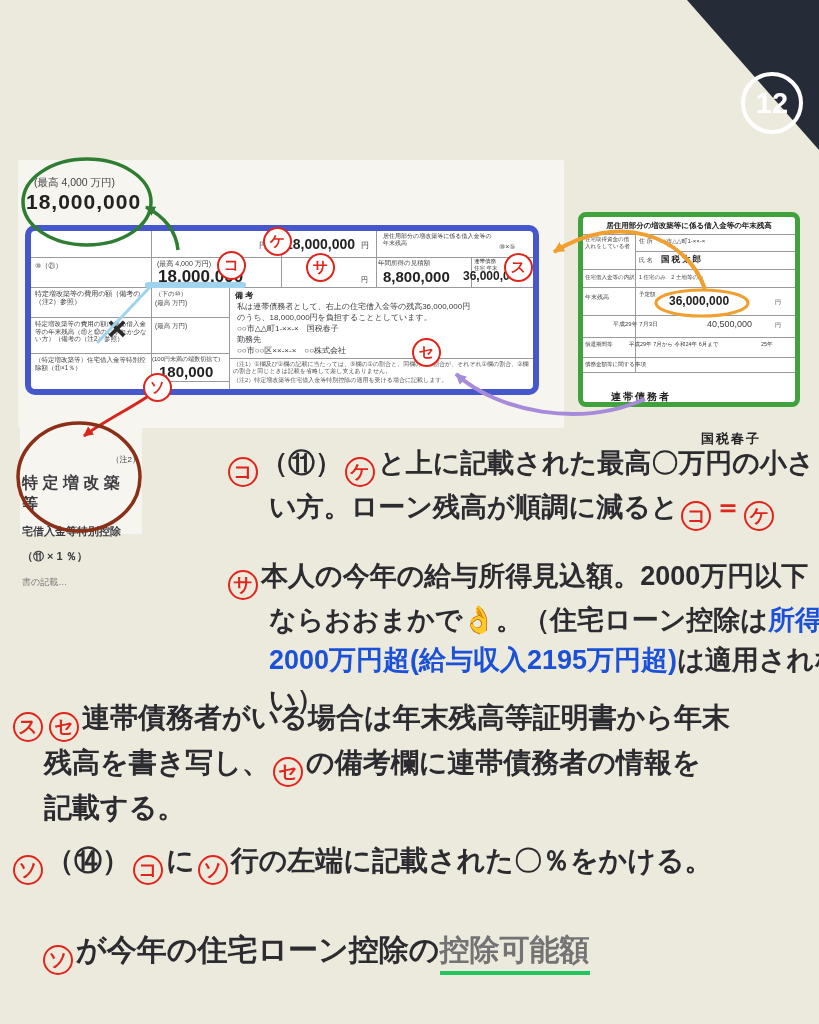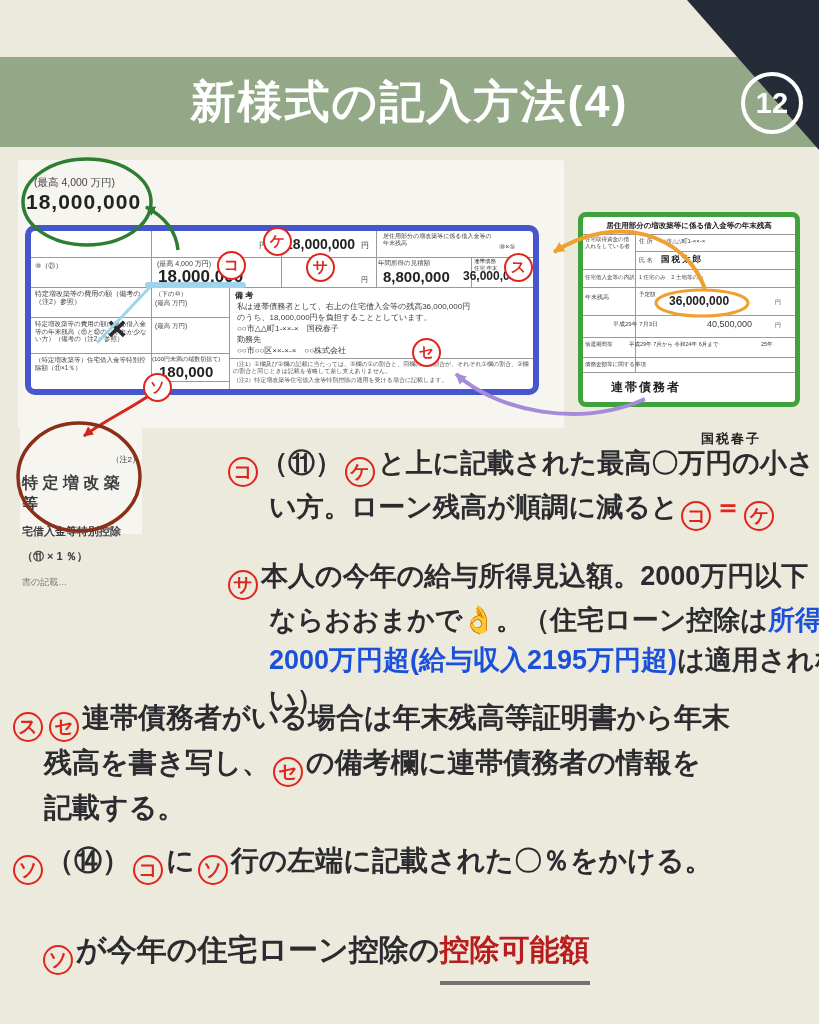--- a/index.html
+++ b/index.html
@@ -52,30 +52,27 @@
   .exp-sa{left:225px;top:556px;width:588px;font-size:27px;line-height:40px;padding-left:44px;text-indent:-44px;}
   .exp-suse{left:10px;top:697px;width:805px;font-size:28px;line-height:42px;padding-left:34px;text-indent:-34px;}
   .exp-so{left:10px;top:840px;width:805px;font-size:28px;line-height:42px;padding-left:38px;text-indent:-38px;}
   .exp-final{left:40px;top:928px;width:760px;font-size:30px;line-height:44px;}
   .cmark{display:inline-flex;width:30px;height:30px;border:2.5px solid #e0261c;border-radius:50%;
     color:#e0261c;font-size:19px;font-weight:800;align-items:center;justify-content:center;
     vertical-align:-6px;margin:0 3px;box-sizing:border-box;background:transparent;text-indent:0;}
   .eq{color:#e0261c;font-weight:800;}
   .blue{color:#1b50d8;}
   .emoji{color:#e8a800;}
-  .hl-red{color:#b91c1c;border-bottom:4px solid #737373;padding-bottom:15px;}
+  .hl-red{color:#737373;border-bottom:4px solid #22c55e;padding-bottom:5px;}
 </style>
 </head>
 <body>
 
 <div class="page">
 
-  <div class="header-band">
-    <div class="page-title">新様式の記入方法(4)</div>
-  </div>
   <div class="corner-tri"></div>
   <div class="page-badge">
     <span class="page-badge-num">12</span>
   </div>
 
   <div class="sheet-left-bg"></div>
 
   <div class="callout-top">
     <div class="callout-label">(最高 4,000 万円)</div>
     <div class="callout-value">18,000,000</div>
@@ -172,21 +169,21 @@
       <span class="fl" style="left:30px;top:103px;font-size:6px;">平成29年 7月3日</span>
       <span class="fl" style="left:124px;top:102px;font-size:9px;">40,500,000</span>
       <span class="fl" style="left:192px;top:104px;font-size:6px;">円</span>
 
       <span class="fl" style="left:2px;top:124px;font-size:5.5px;">償還期間等</span>
       <span class="fl" style="left:46px;top:124px;font-size:5.5px;">平成29年 7月から 令和24年 6月まで</span>
       <span class="fl" style="left:178px;top:124px;font-size:5.5px;">25年</span>
 
       <span class="fl" style="left:2px;top:144px;font-size:5.5px;">債務金額等に関する事項</span>
 
-      <span class="fl bold" style="left:28px;top:162px;font-size:12px;letter-spacing:2px;">連帯債務者</span>
+      <span class="fl bold" style="left:28px;top:173px;font-size:10px;letter-spacing:2px;">連帯債務者</span>
       <span class="fl bold" style="left:118px;top:177px;font-size:13px;letter-spacing:2px;margin-top:36px;">国税春子</span>
     </div>
   </div>
 
   <svg class="annot-svg" width="819" height="570" viewBox="0 0 819 570">
     <defs>
       <marker id="ah-g" markerUnits="userSpaceOnUse" markerWidth="12" markerHeight="12" refX="9" refY="5" orient="auto">
         <path d="M0,0 L10,5 L0,10 z" fill="#2e7d32"></path>
         </marker>
       <marker id="ah-o" markerUnits="userSpaceOnUse" markerWidth="13" markerHeight="13" refX="10" refY="5.5" orient="auto">

